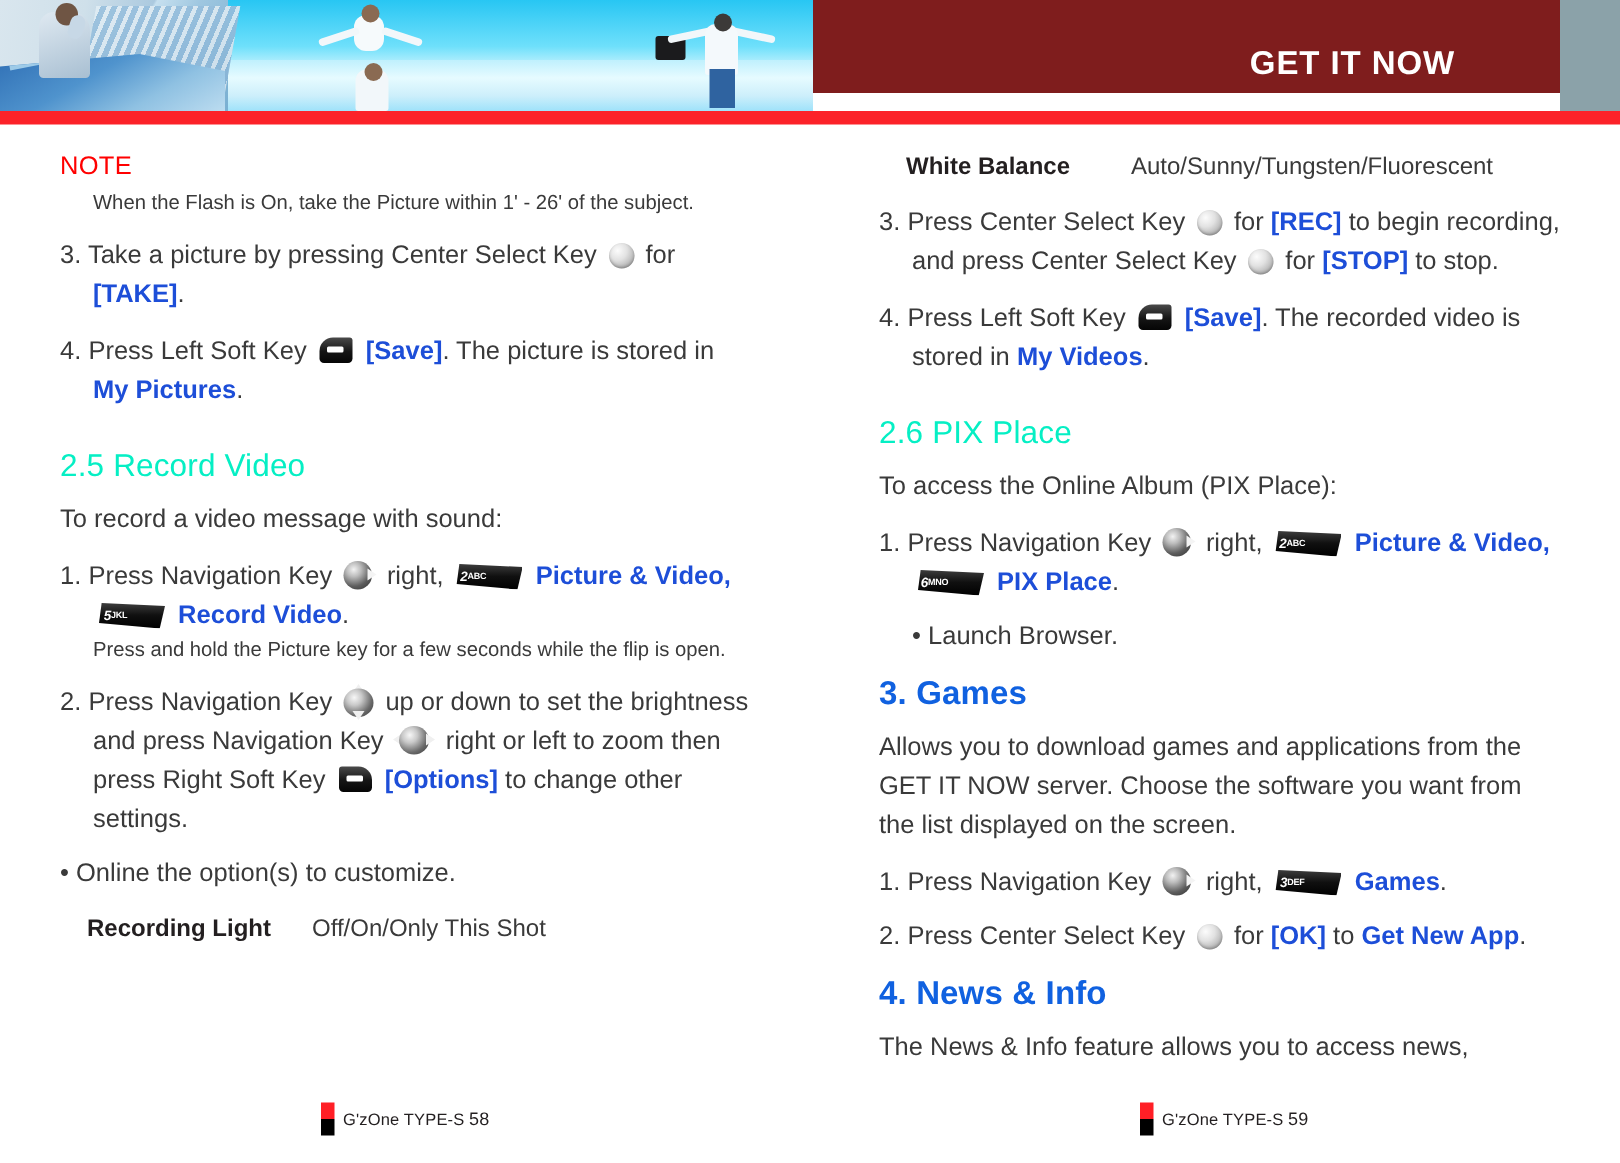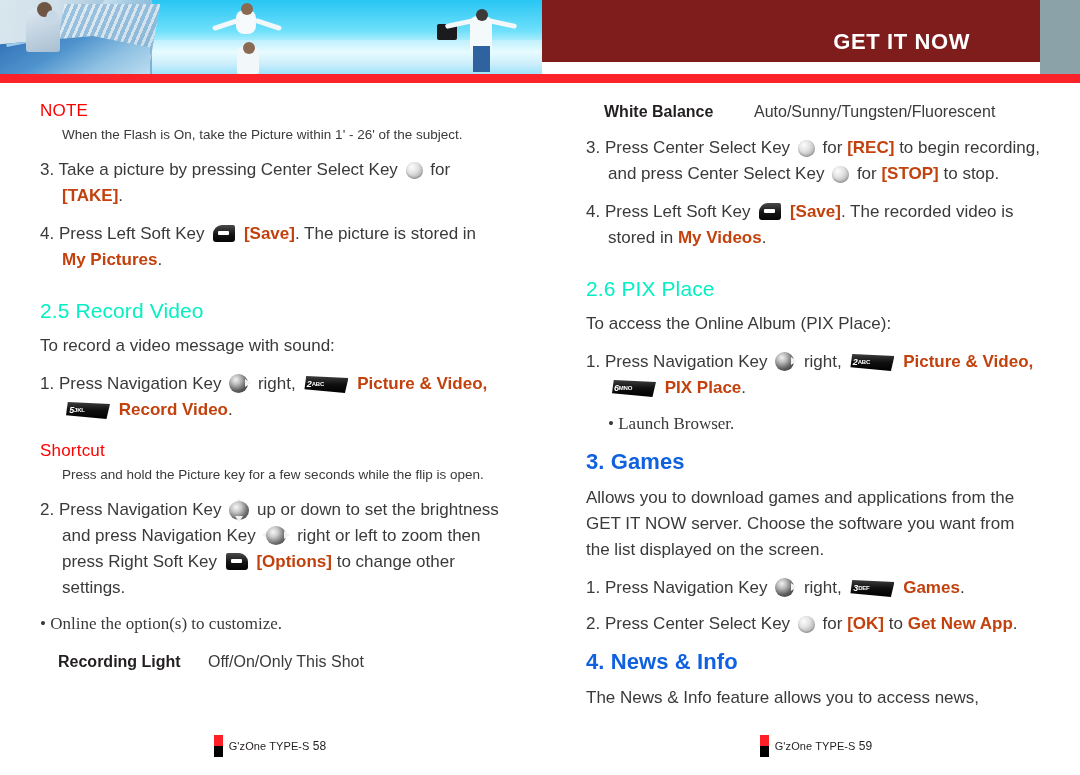--- a/index.html
+++ b/index.html
@@ -175,24 +175,23 @@
     color: #3a3a3a;
     max-width: 450px;
   }
   .bullet {
     font-size: 17px;
     line-height: 26px;
     margin: 10px 0 0 0;
     padding-left: 14px;
     text-indent: -14px;
     color: #3a3a3a;
-    font-family: Liberation Serif, serif;
   }
   .bullet.indent { margin-left: 22px; }
-  b, .b { font-weight: bold; color: #c2410c; }
+  b, .b { font-weight: bold; color: #1d4ed8; }
 
   .h2-teal {
     color: #05efc4;
     font-size: 21px;
     font-weight: normal;
     margin: 26px 0 8px 0;
     letter-spacing: .1px;
   }
   .h2-blue {
     color: #1061e0;
@@ -438,21 +437,20 @@
       <span>1.</span>
       <span>Press Navigation Key</span>
       <span class="ico ico-nav-right"><span class="ball"></span><span class="tri"></span></span>
       <span>right,</span>
       <span class="ico-num"><span class="lbl"><span>2</span><sup>ABC</sup></span></span>
       <b>Picture &amp; Video,</b>
       <span class="ico-num"><span class="lbl"><span>5</span><sup>JKL</sup></span></span>
       <b>Record Video</b><span>.</span>
     </div>
 
-    <div class="note-head">Shortcut</div>
     <div class="note-body">Press and hold the Picture key for a few seconds while the flip is open.</div>
 
     <div class="step">
       <span>2.</span>
       <span>Press Navigation Key</span>
       <span class="ico ico-nav-ud"><span class="tri-up"></span><span class="ball"></span><span class="tri-dn"></span></span>
       <span>up or down to set the brightness and press Navigation Key</span>
       <span class="ico ico-nav-lr"><span class="tri-l"></span><span class="ball"></span><span class="tri-r"></span></span>
       <span>right or left to zoom then press Right Soft Key</span>
       <span class="ico ico-soft right"><span class="body"></span><span class="bar"></span></span>

